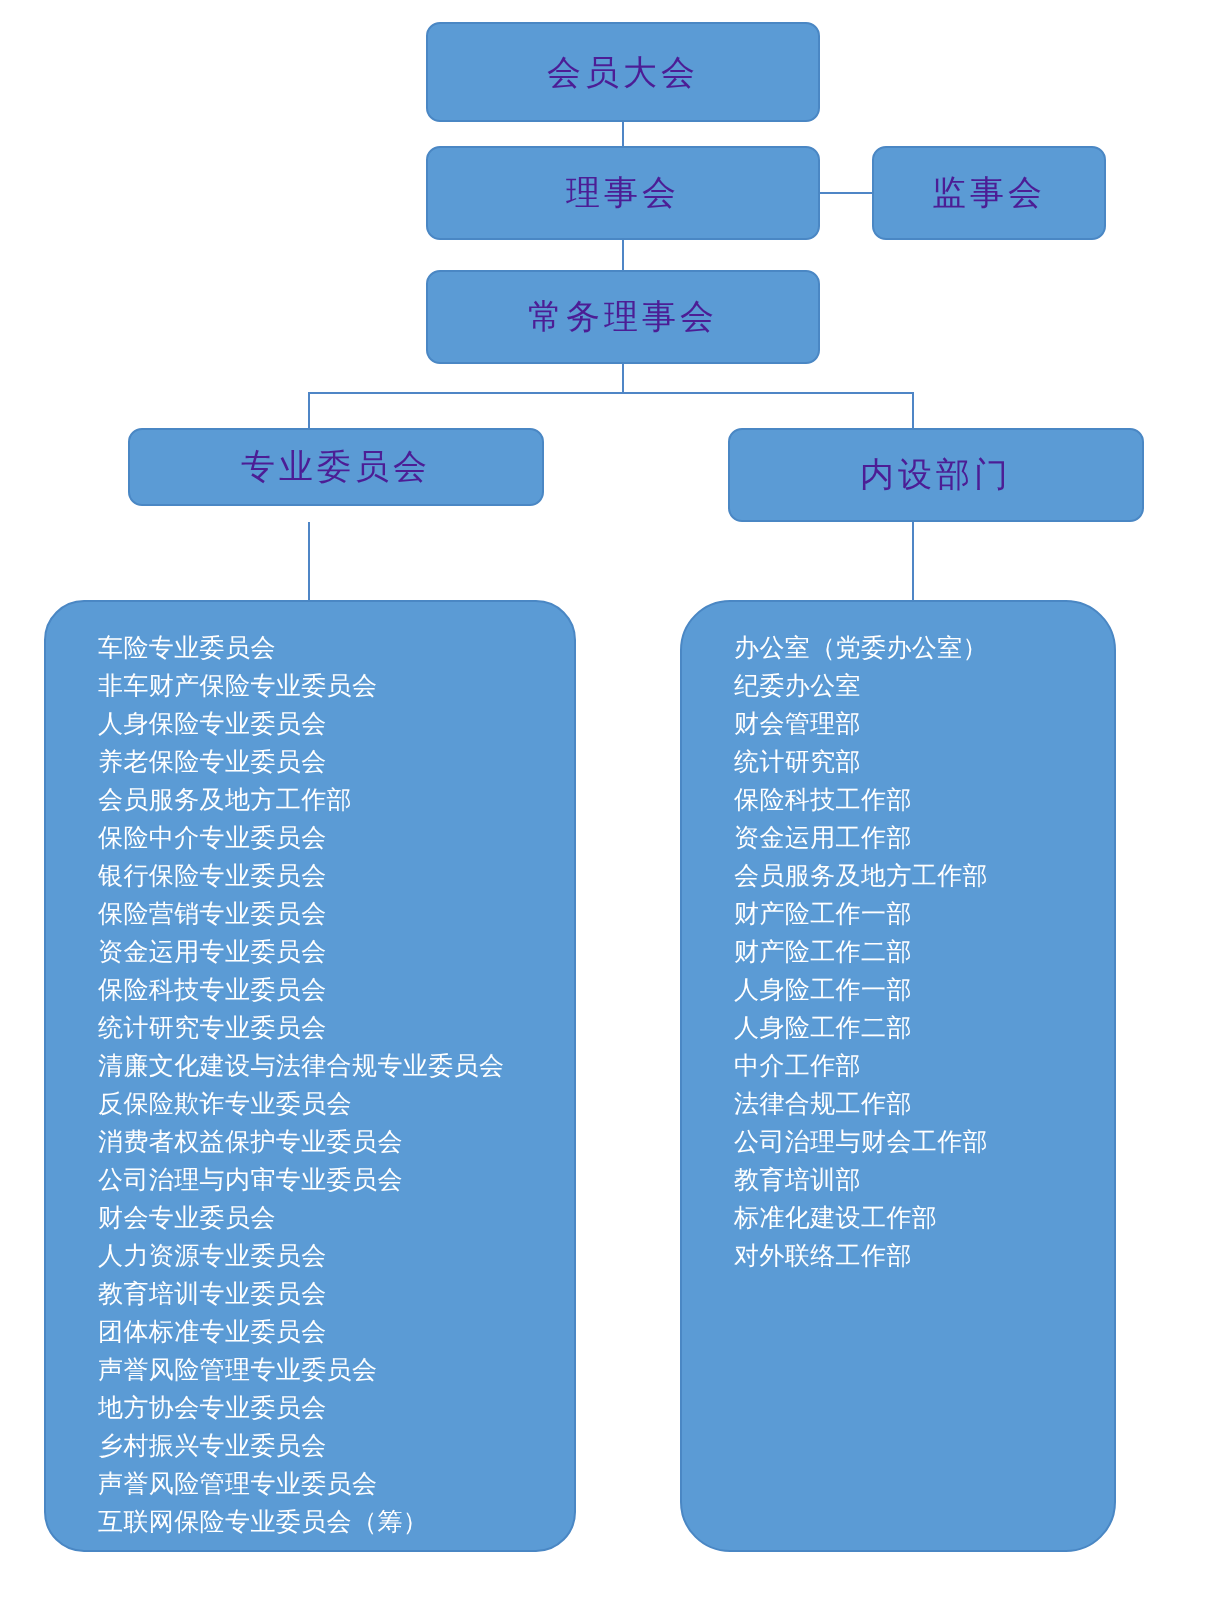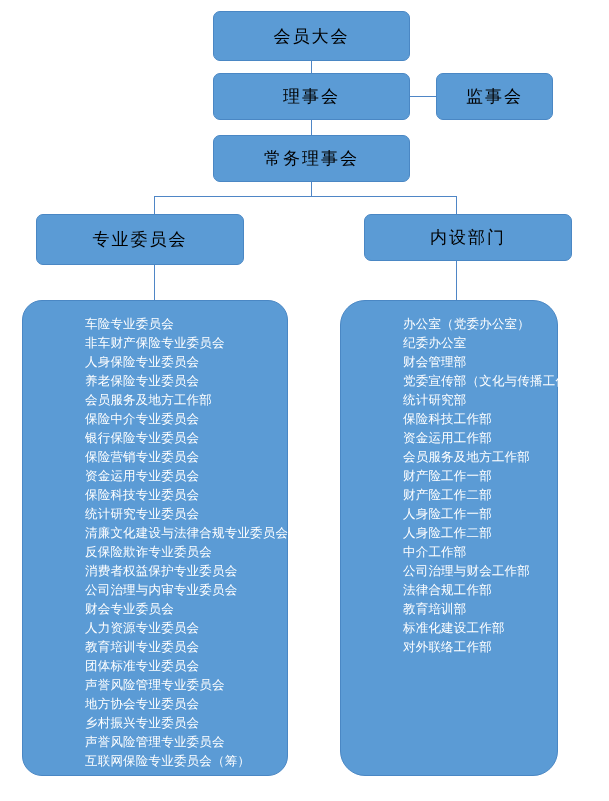--- a/index.html
+++ b/index.html
@@ -34,21 +34,21 @@
   
   .node {
     position: absolute;
     background: #5B9BD5;
     border: 1px solid #4A87C4;
     border-radius: 7px;
     box-sizing: border-box;
     display: flex;
     align-items: center;
     justify-content: center;
-    color: #000000;
+    color: #4c1d95;
     font-size: 17px;
     letter-spacing: 2px;
     white-space: nowrap;
   }
 
   
   .panel {
     position: absolute;
     background: #5B9BD5;
     border: 1px solid #4A87C4;
@@ -56,21 +56,20 @@
     box-sizing: border-box;
     padding: 14px 0 14px 26px;
     color: #ffffff;
     font-size: 12.5px;
   }
   .panel-item {
     line-height: 19px;
     height: 19px;
     white-space: nowrap;
     letter-spacing: 0.2px;
-    margin-left: 36px;
   }
 </style>
 </head>
 <body>
 
 <div id="chart-root">
 
   <div class="conn conn-v" style="left:311px; top:61px; height:12px;"></div>
 
   <div class="conn conn-h" style="left:410px; top:96px; width:26px;"></div>
@@ -86,21 +85,21 @@
   <div class="conn conn-v" style="left:456px; top:261px; height:39px;"></div>
 
   <div class="node" style="left:213px; top:11px; width:197px; height:50px;">会员大会</div>
 
   <div class="node" style="left:213px; top:73px; width:197px; height:47px;">理事会</div>
 
   <div class="node" style="left:436px; top:73px; width:117px; height:47px;">监事会</div>
 
   <div class="node" style="left:213px; top:135px; width:197px; height:47px;">常务理事会</div>
 
-  <div class="node" style="left:36px; top:214px; width:208px; height:51px;">专业委员会</div>
+  <div class="node" style="left:64px; top:214px; width:208px; height:39px;">专业委员会</div>
 
   <div class="node" style="left:352px; top:214px; width:208px; height:47px;margin-left:12px;">内设部门</div>
 
   <div class="panel" style="left:22px; top:300px; width:266px; height:476px;">
     <div id="committee-list">
         <div class="panel-item">车险专业委员会</div>
         <div class="panel-item">非车财产保险专业委员会</div>
         <div class="panel-item">人身保险专业委员会</div>
         <div class="panel-item">养老保险专业委员会</div>
         <div class="panel-item">会员服务及地方工作部</div>
@@ -124,31 +123,30 @@
         <div class="panel-item">声誉风险管理专业委员会</div>
         <div class="panel-item">互联网保险专业委员会（筹）</div>
       </div>
   </div>
 
   <div class="panel" style="left:340px; top:300px; width:218px; height:476px;border-radius:25px;">
     <div id="department-list">
         <div class="panel-item">办公室（党委办公室）</div>
         <div class="panel-item">纪委办公室</div>
         <div class="panel-item">财会管理部</div>
-        <div class="panel-item">党委宣传部（文化与传播工作部）</div>
         <div class="panel-item">统计研究部</div>
         <div class="panel-item">保险科技工作部</div>
         <div class="panel-item">资金运用工作部</div>
         <div class="panel-item">会员服务及地方工作部</div>
         <div class="panel-item">财产险工作一部</div>
         <div class="panel-item">财产险工作二部</div>
         <div class="panel-item">人身险工作一部</div>
         <div class="panel-item">人身险工作二部</div>
         <div class="panel-item">中介工作部</div>
+        <div class="panel-item">法律合规工作部</div>
         <div class="panel-item">公司治理与财会工作部</div>
-        <div class="panel-item">法律合规工作部</div>
         <div class="panel-item">教育培训部</div>
         <div class="panel-item">标准化建设工作部</div>
         <div class="panel-item">对外联络工作部</div>
       </div>
   </div>
 
 </div>
 
 </body></html>

